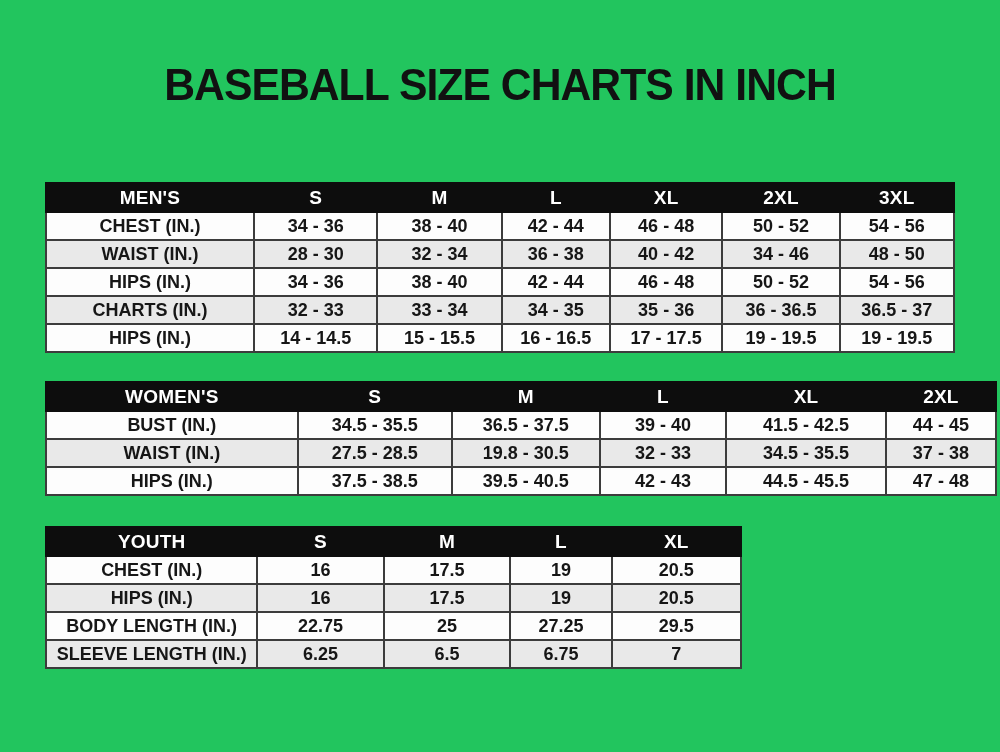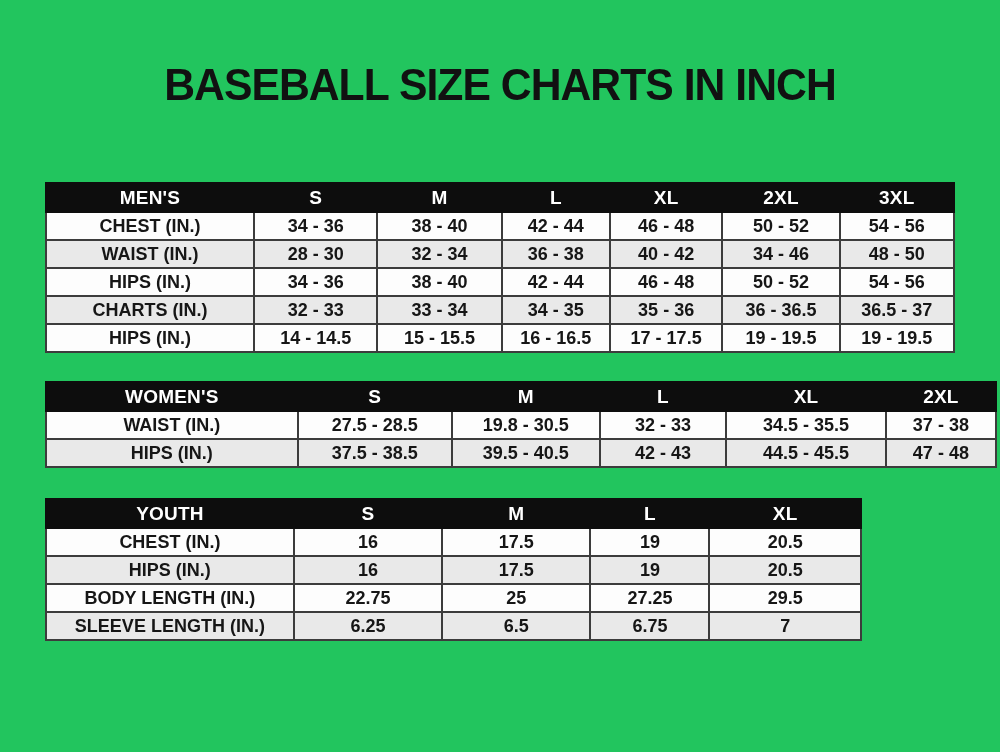--- a/index.html
+++ b/index.html
@@ -32,21 +32,21 @@
   .table-host.womens { margin-top: 28px; }
   .table-host.youth  { margin-top: 30px; }
 
   table.size-table {
     border-collapse: collapse;
     table-layout: fixed;
     border: 2px solid #1c1c1c;
   }
   .table-host.mens   table.size-table { width: 910px; padding-left: 40px; }
   .table-host.womens table.size-table { width: 952px; }
-  .table-host.youth  table.size-table { width: 817px; }
+  .table-host.youth  table.size-table { width: 697px; }
 
   table.size-table th,
   table.size-table td {
     border: 2px solid #3c3c3c;
     height: 26px;
     padding: 0 2px;
     text-align: center;
     vertical-align: middle;
     font-weight: bold;
     font-size: 18px;
@@ -163,20 +163,28 @@
               <th>WOMEN'S</th>
               <th>S</th>
               <th>M</th>
               <th>L</th>
               <th>XL</th>
               <th>2XL</th>
             </tr>
           </thead>
           <tbody>
             <tr>
+              <td>BUST (IN.)</td>
+              <td>34.5 - 35.5</td>
+              <td>36.5 - 37.5</td>
+              <td>39 - 40</td>
+              <td>41.5 - 42.5</td>
+              <td>44 - 45</td>
+            </tr>
+            <tr>
               <td>WAIST (IN.)</td>
               <td>27.5 - 28.5</td>
               <td>19.8 - 30.5</td>
               <td>32 - 33</td>
               <td>34.5 - 35.5</td>
               <td>37 - 38</td>
             </tr>
             <tr>
               <td>HIPS (IN.)</td>
               <td>37.5 - 38.5</td>

